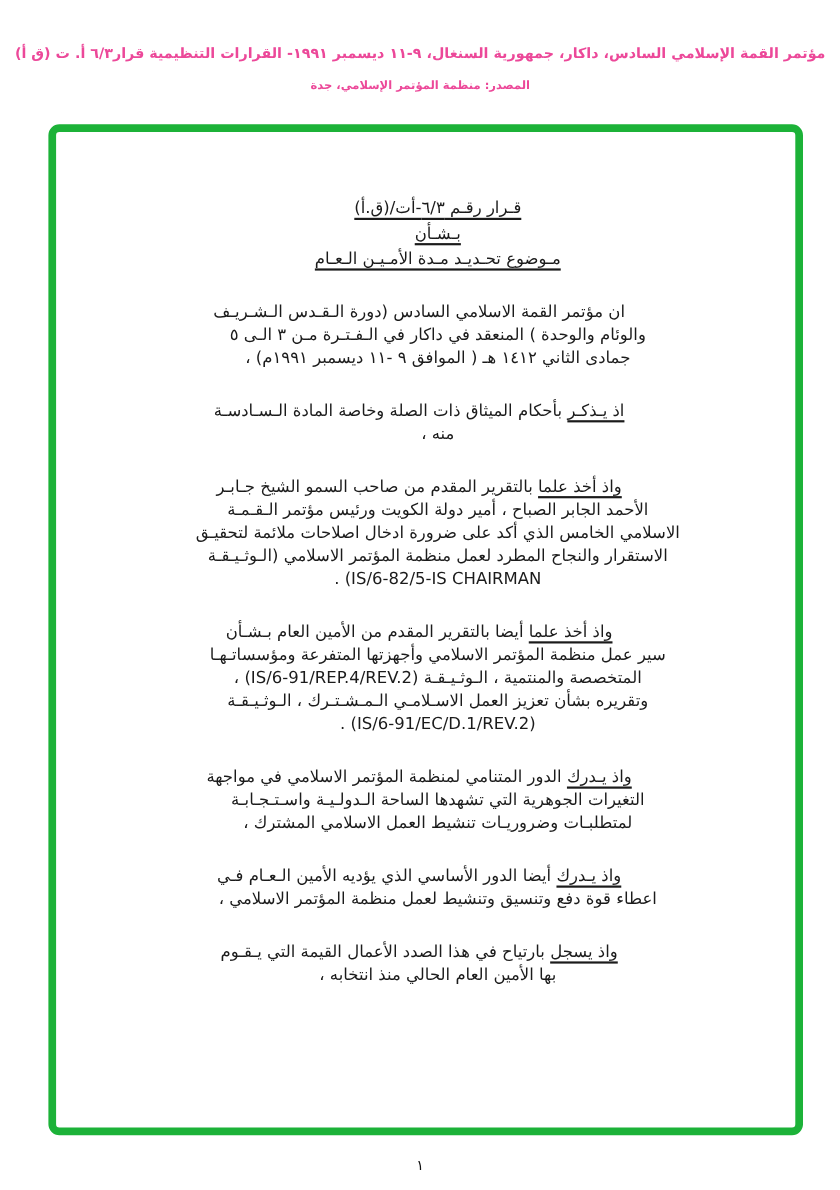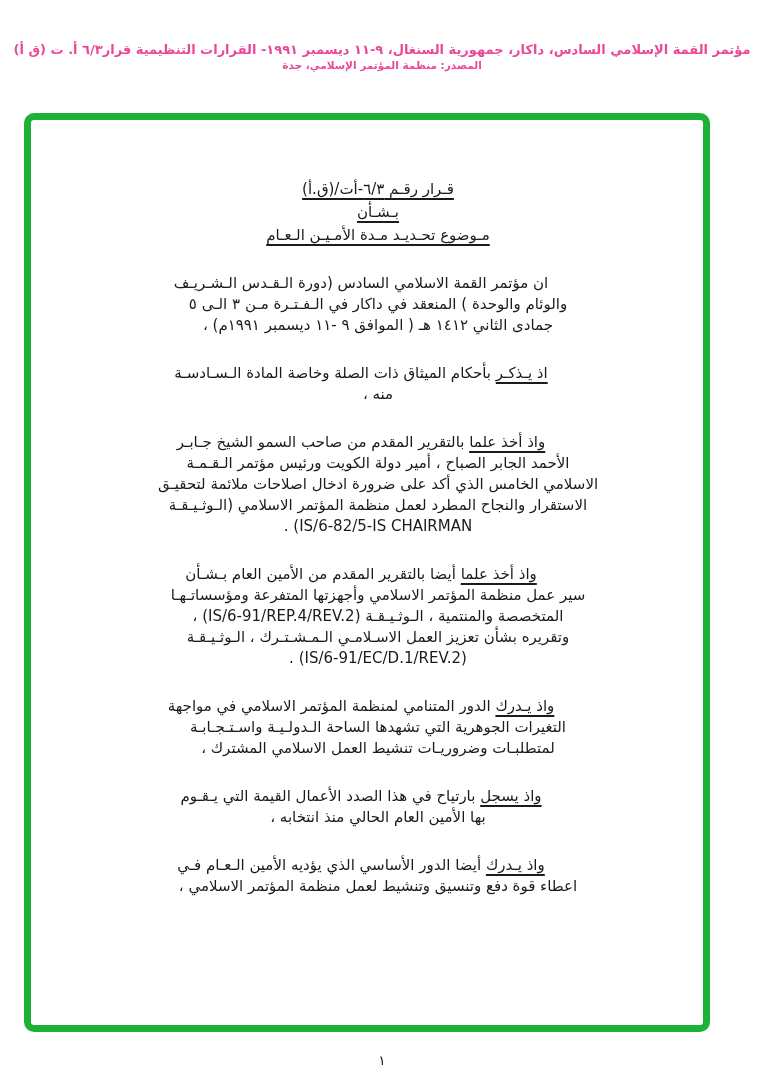--- a/index.html
+++ b/index.html
@@ -22,25 +22,25 @@
     padding-top: 42px;
     font-weight: bold;
     color: #ec4899;
   }
   .header-line-1 {
     font-size: 13px;
     letter-spacing: 0px;
   }
   .header-line-2 {
     font-size: 10.5px;
-    margin-top: 2px;
+    margin-top: 15px;
   }
   .doc-box {
     position: absolute;
-    left: 24px;
+    left: 44px;
     top: 113px;
     width: 686px;
     height: 919px;
     box-sizing: border-box;
     border: 7px solid #1cb238;
     border-radius: 10px;
     background: #ffffff;
   }
   .doc-content {
     direction: rtl;
@@ -115,24 +115,24 @@
 سير عمل منظمة المؤتمر الاسلامي وأجهزتها المتفرعة ومؤسساتـهـا
 المتخصصة والمنتمية ، الـوثـيـقـة (IS/6-91/REP.4/REV.2) ،
 وتقريره بشأن تعزيز العمل الاسـلامـي الـمـشـتـرك ، الـوثـيـقـة
 (IS/6-91/EC/D.1/REV.2) .</span></p>
 
 
       <p class="para"><span class="lead">واذ يـدرك</span><span> الدور المتنامي لمنظمة المؤتمر الاسلامي في مواجهة
 التغيرات الجوهرية التي تشهدها الساحة الـدولـيـة واسـتـجـابـة
 لمتطلبـات وضروريـات تنشيط العمل الاسلامي المشترك ،</span></p>
 
+      <p class="para"><span class="lead">واذ يـدرك</span><span> أيضا الدور الأساسي الذي يؤديه الأمين الـعـام فـي
+اعطاء قوة دفع وتنسيق وتنشيط لعمل منظمة المؤتمر الاسلامي ،</span></p>
+
       <p class="para"><span class="lead">واذ يسجل</span><span> بارتياح في هذا الصدد الأعمال القيمة التي يـقـوم
 بها الأمين العام الحالي منذ انتخابه ،</span></p>
-
-      <p class="para"><span class="lead">واذ يـدرك</span><span> أيضا الدور الأساسي الذي يؤديه الأمين الـعـام فـي
-اعطاء قوة دفع وتنسيق وتنشيط لعمل منظمة المؤتمر الاسلامي ،</span></p>
 
     </div>
   </div>
 
   <div class="page-num">١</div>
 
 </div>
 
 </body></html>

